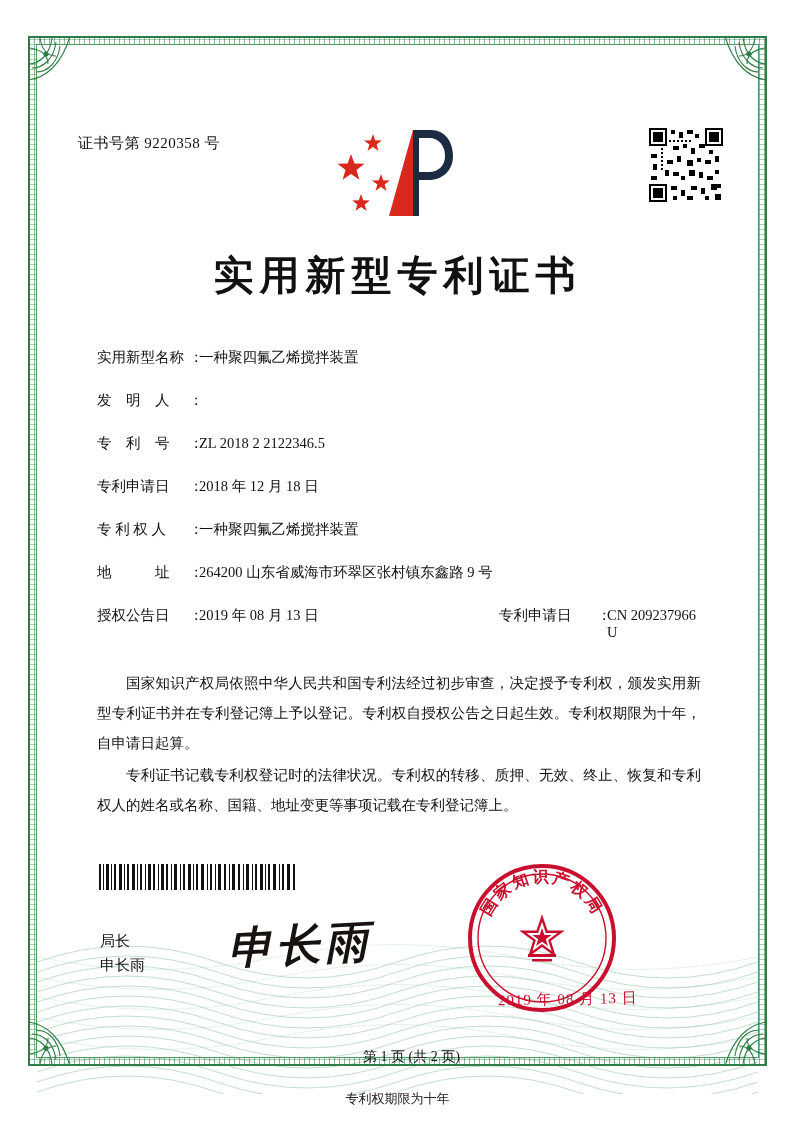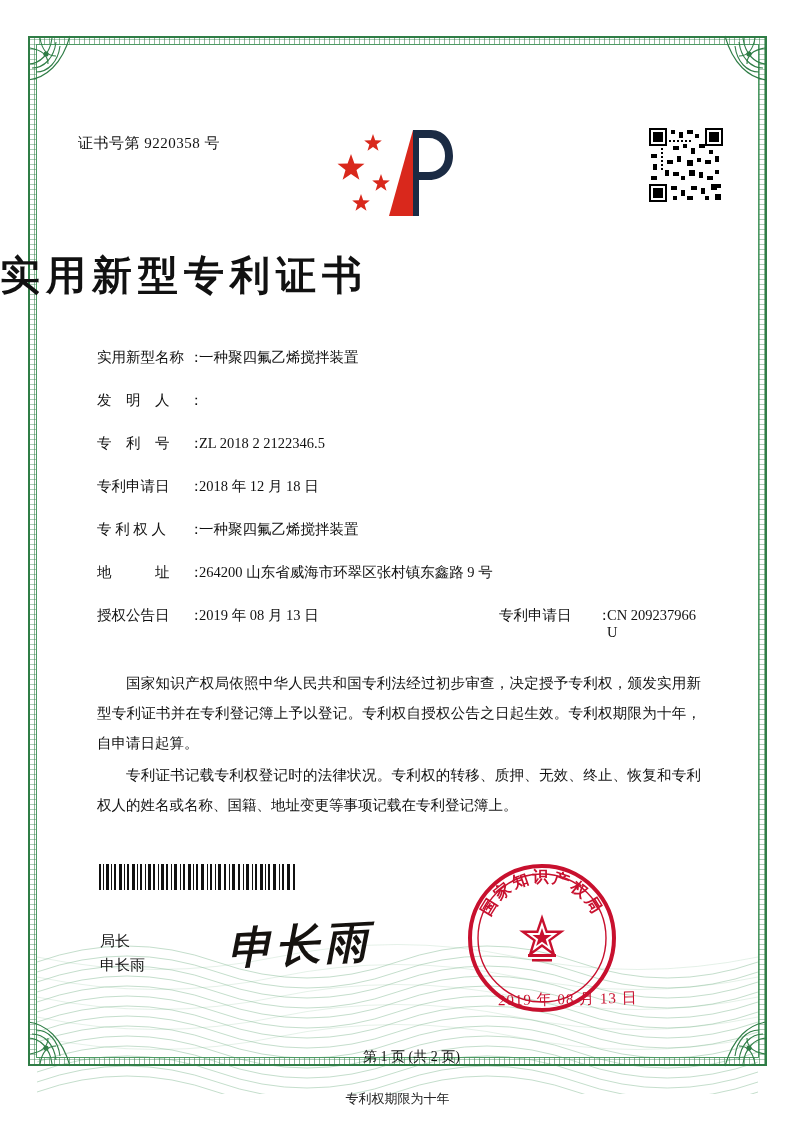--- a/index.html
+++ b/index.html
@@ -102,20 +102,21 @@
     top: 120px;
     width: 74px;
     height: 74px;
   }
 
   .title {
     position: absolute;
     left: 0;
     right: 0;
     top: 240px;
+    text-align: center;
     font-size: 40px;
     font-weight: bold;
     letter-spacing: 6px;
     font-family: "DejaVu Serif", "Liberation Serif", serif;
   }
 
   
   .fields {
     position: absolute;
     left: 97px;

